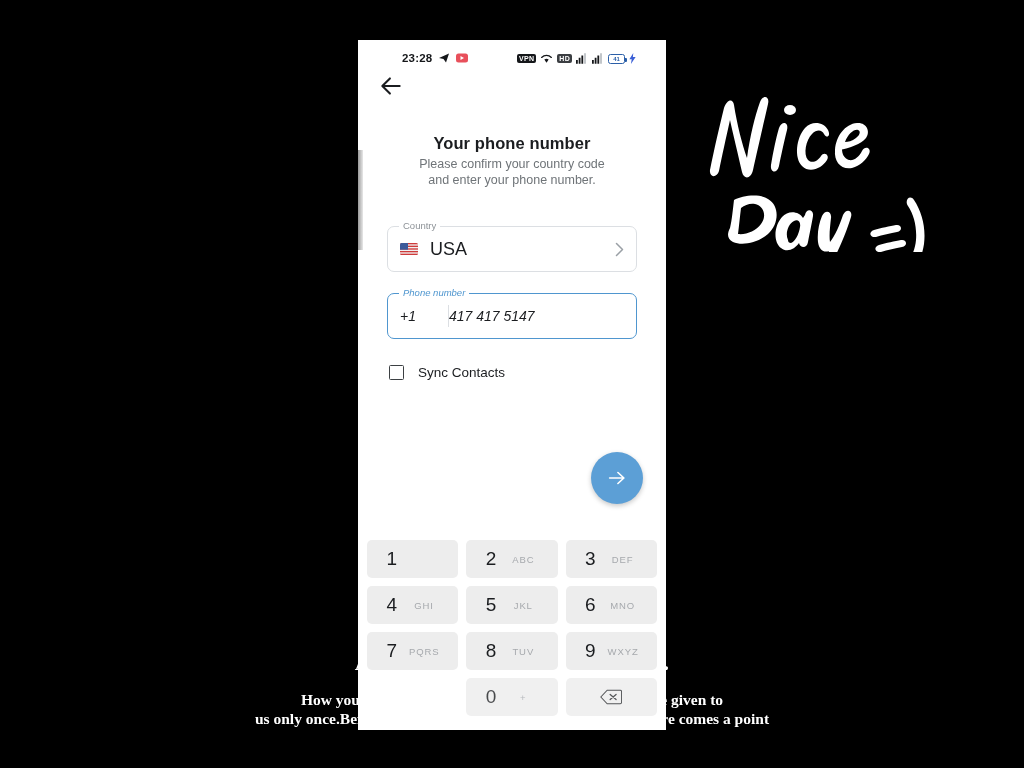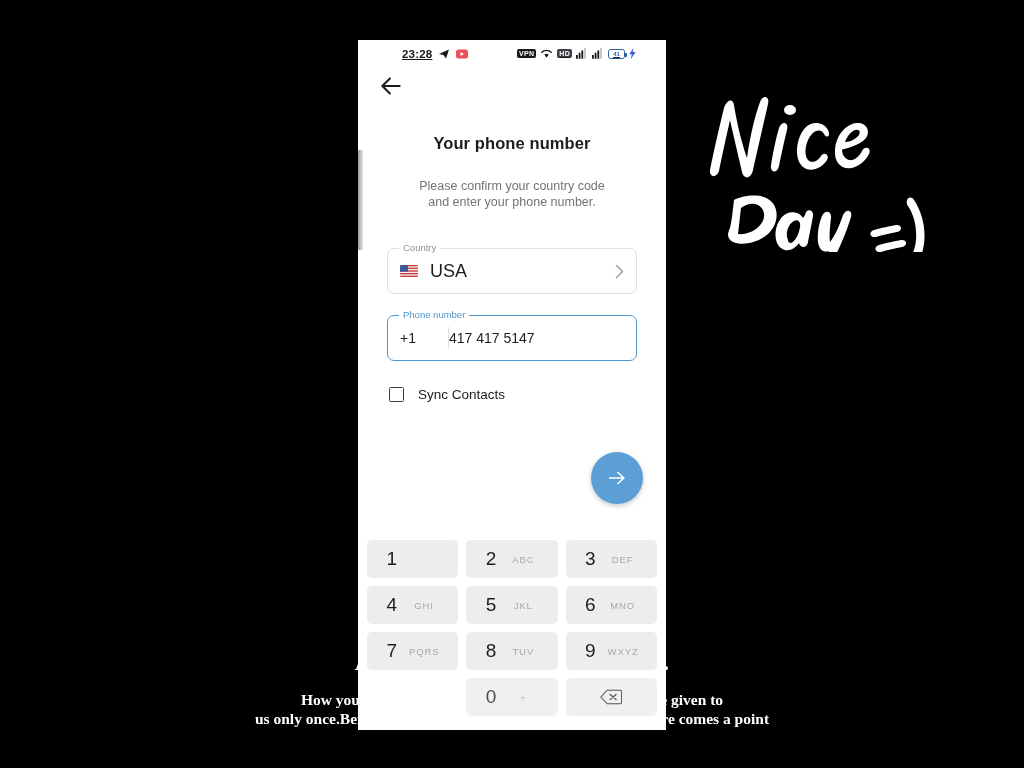--- a/index.html
+++ b/index.html
@@ -39,22 +39,22 @@
   }
   #phone-edge {
     position: absolute; left: 0px; top: 110px; width: 5px; height: 100px;
     background: linear-gradient(to right,#9a9a9a,#e8e8e8);
     z-index: 6;
   }
 
   
   #statusbar {
     position: relative; height: 24px; width: 100%;
-    display: flex; align-items: flex-start; padding: 8px 10px;
-    font-size: 11px; color: #15171a; text-decoration: underline;
+    display: flex; align-items: flex-end; padding: 0 10px;
+    font-size: 11px; color: #15171a;
   }
   #status-left { display: flex; align-items: center; gap: 6px; margin-left: 34px; }
   #status-clock { font-size: 11.5px; font-weight: 600; letter-spacing: .2px; }
   #status-right { display: flex; align-items: center; gap: 4px; margin-left: auto; margin-right: 20px; }
   .pill {
     font-size: 7px; font-weight: bold; color:#fff; background:#15171a;
     border-radius: 2px; padding: 1px 2px; letter-spacing: .3px; line-height: 1;
   }
   .pill.grey { background:#3b3e42; }
   .battery {
@@ -66,41 +66,41 @@
     content:""; position:absolute; right:-3px; top:3px; width:2px; height:4px;
     background:#2b5fa8; border-radius:0 1px 1px 0;
   }
 
   
   #appbar { height: 44px; display: flex; align-items: center; padding-left: 20px; }
   #back-btn { width: 26px; height: 26px; cursor: pointer; }
 
   #title-block { text-align: center; margin-top: 26px; padding: 0 40px; }
   #screen-title { font-size: 16.5px; font-weight: bold; color: #1b1d20; letter-spacing: .1px;}
-  #screen-subtitle { margin-top: 25px; font-size: 12.5px; line-height: 16px; color: #6f7478; }
+  #screen-subtitle { margin-top: 3px; font-size: 12.5px; line-height: 16px; color: #6f7478; }
 
   #form { padding: 12px 29px; margin-top: 26px; }
 
   .field {
     position: relative; border: 1px solid #dcdfe3; border-radius: 7px;
     height: 46px; display: flex; align-items: center; padding: 0 12px;
     background: #fff;
   }
   .field.focused { border: 1.8px solid #4f96cf; }
   .field-label {
     position: absolute; top: -7px; left: 11px; background: #fff;
     padding: 0 4px; font-size: 9.5px; color: #8d9297; line-height: 11px;
   }
   .field.focused .field-label { color: #4f96cf; }
 
   #flag { width: 18px; height: 12px; margin-right: 12px; border-radius: 1.5px; overflow:hidden; display:block;}
   #country-value { font-size: 18px; color: #1b1d20; }
   #country-chevron { margin-left: auto; color: #9aa0a6; }
 
-  #phone-field { margin-top: 21px; }
+  #phone-field { margin-top: 21px; font-style: italic; }
   #dial-code { font-size: 14px; color: #1b1d20; width: 48px; }
   #dial-divider { width: 1px; align-self: stretch; background: #dcdfe3; margin: 11px 0; }
   #phone-value { font-size: 14px; color: #1b1d20; }
 
   #sync-row { display: flex; align-items: center; margin-top: 26px; padding-left: 2px; }
   #sync-checkbox {
     width: 15px; height: 15px; border: 1.6px solid #3c4043; border-radius: 1.5px;
     background: #fff;
   }
   #sync-label { font-size: 13.5px; color: #1b1d20; margin-left: 14px; }

